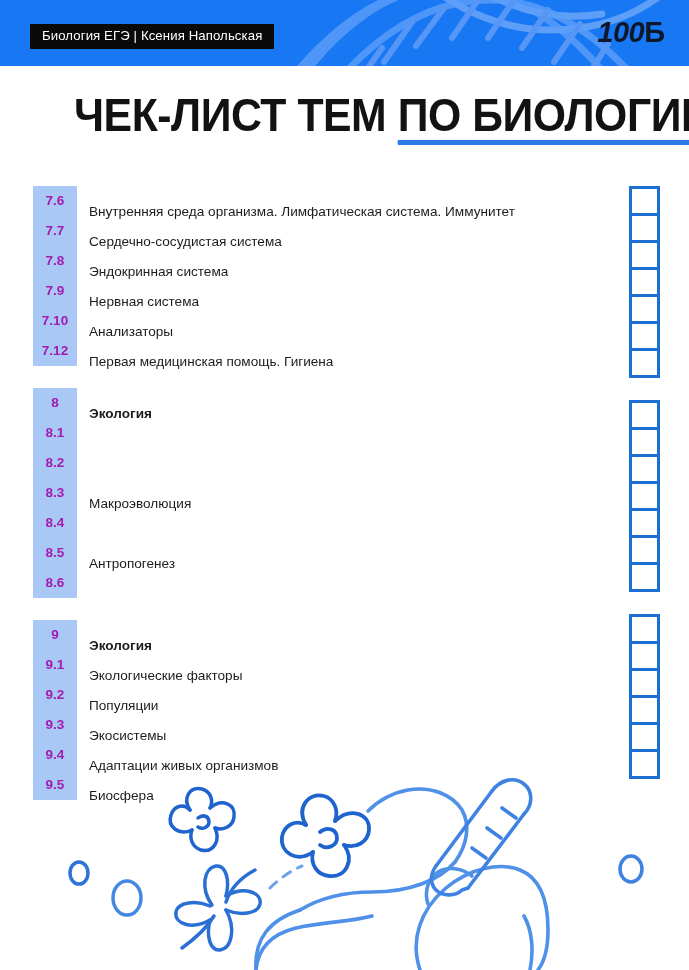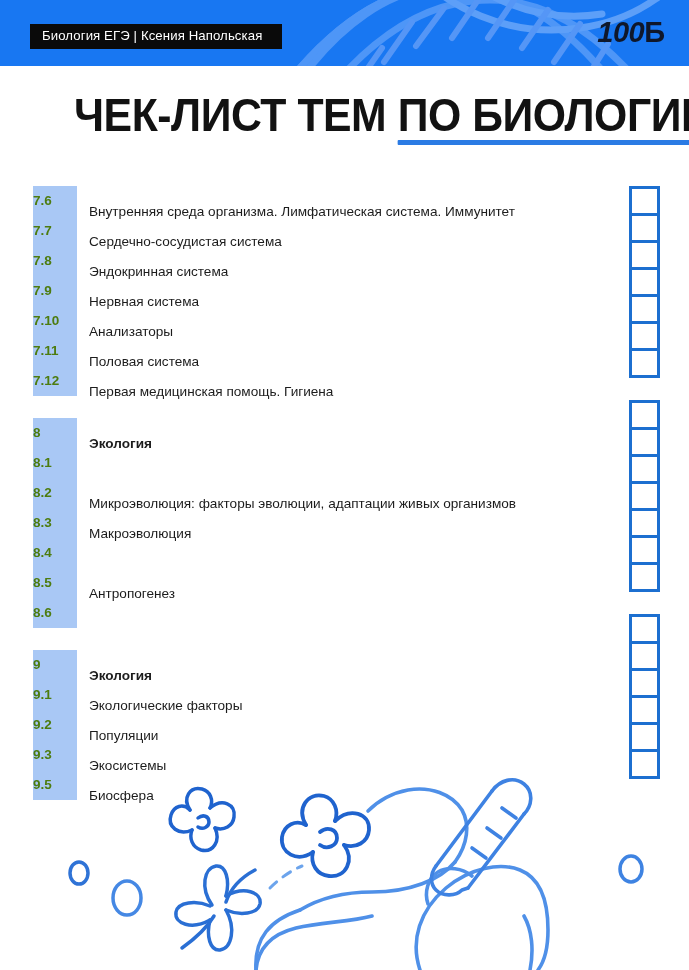--- a/index.html
+++ b/index.html
@@ -34,21 +34,21 @@
     opacity: 1;
     pointer-events: none;
   }
   .brand-badge {
     position: absolute;
     top: 24px; left: 30px;
     height: 25px;
     background: #0a0a0a;
     display: flex;
     align-items: center;
-    padding: 0 20px 1px 12px;
+    padding: 0 12px 1px 12px;
     z-index: 3;
   }
   .brand-badge span {
     color: #ffffff;
     font-size: 13.2px;
     letter-spacing: 0.1px;
     white-space: nowrap;
     line-height: 1;
   }
   .logo {
@@ -130,21 +130,22 @@
     height: 30px;
     display: flex;
     align-items: center;
     z-index: 1;
   }
   .row .num {
     position: relative;
     width: 44px;
     margin-left: 33px;
     flex: 0 0 44px;
-    color: #4d7c0f;
+    text-align: center;
+    color: #a21caf;
     font-size: 13.5px;
     font-weight: 700;
     line-height: 1;
     z-index: 2;
   }
   .row .txt {
     margin-left: 12px;
     color: #1c1c1c;
     font-size: 13.6px;
     line-height: 1.15;
@@ -251,40 +252,35 @@
         </div>
         <div class="row">
           <div class="num">7.9</div>
           <div class="txt">Нервная система</div>
         </div>
         <div class="row">
           <div class="num">7.10</div>
           <div class="txt">Анализаторы</div>
         </div>
         <div class="row">
-          <div class="num">7.11</div>
-          <div class="txt">Половая система</div>
-        </div>
-        <div class="row">
           <div class="num">7.12</div>
           <div class="txt">Первая медицинская помощь. Гигиена</div>
         </div>
       </div>
       <div class="section">
         <div class="numstrip"></div>
         <div class="row head">
           <div class="num">8</div>
           <div class="txt">Экология</div>
         </div>
         <div class="row">
           <div class="num">8.1</div>
         </div>
         <div class="row">
           <div class="num">8.2</div>
-          <div class="txt">Микроэволюция: факторы эволюции, адаптации живых организмов</div>
         </div>
         <div class="row">
           <div class="num">8.3</div>
           <div class="txt">Макроэволюция</div>
         </div>
         <div class="row">
           <div class="num">8.4</div>
         </div>
         <div class="row">
           <div class="num">8.5</div>
@@ -304,20 +300,24 @@
           <div class="num">9.1</div>
           <div class="txt">Экологические факторы</div>
         </div>
         <div class="row">
           <div class="num">9.2</div>
           <div class="txt">Популяции</div>
         </div>
         <div class="row">
           <div class="num">9.3</div>
           <div class="txt">Экосистемы</div>
+        </div>
+        <div class="row">
+          <div class="num">9.4</div>
+          <div class="txt">Адаптации живых организмов</div>
         </div>
         <div class="row">
           <div class="num">9.5</div>
           <div class="txt">Биосфера</div>
         </div>
       </div>
     </div>
 
   <div class="checks" id="checks-root">
       <div class="checkgroup">

